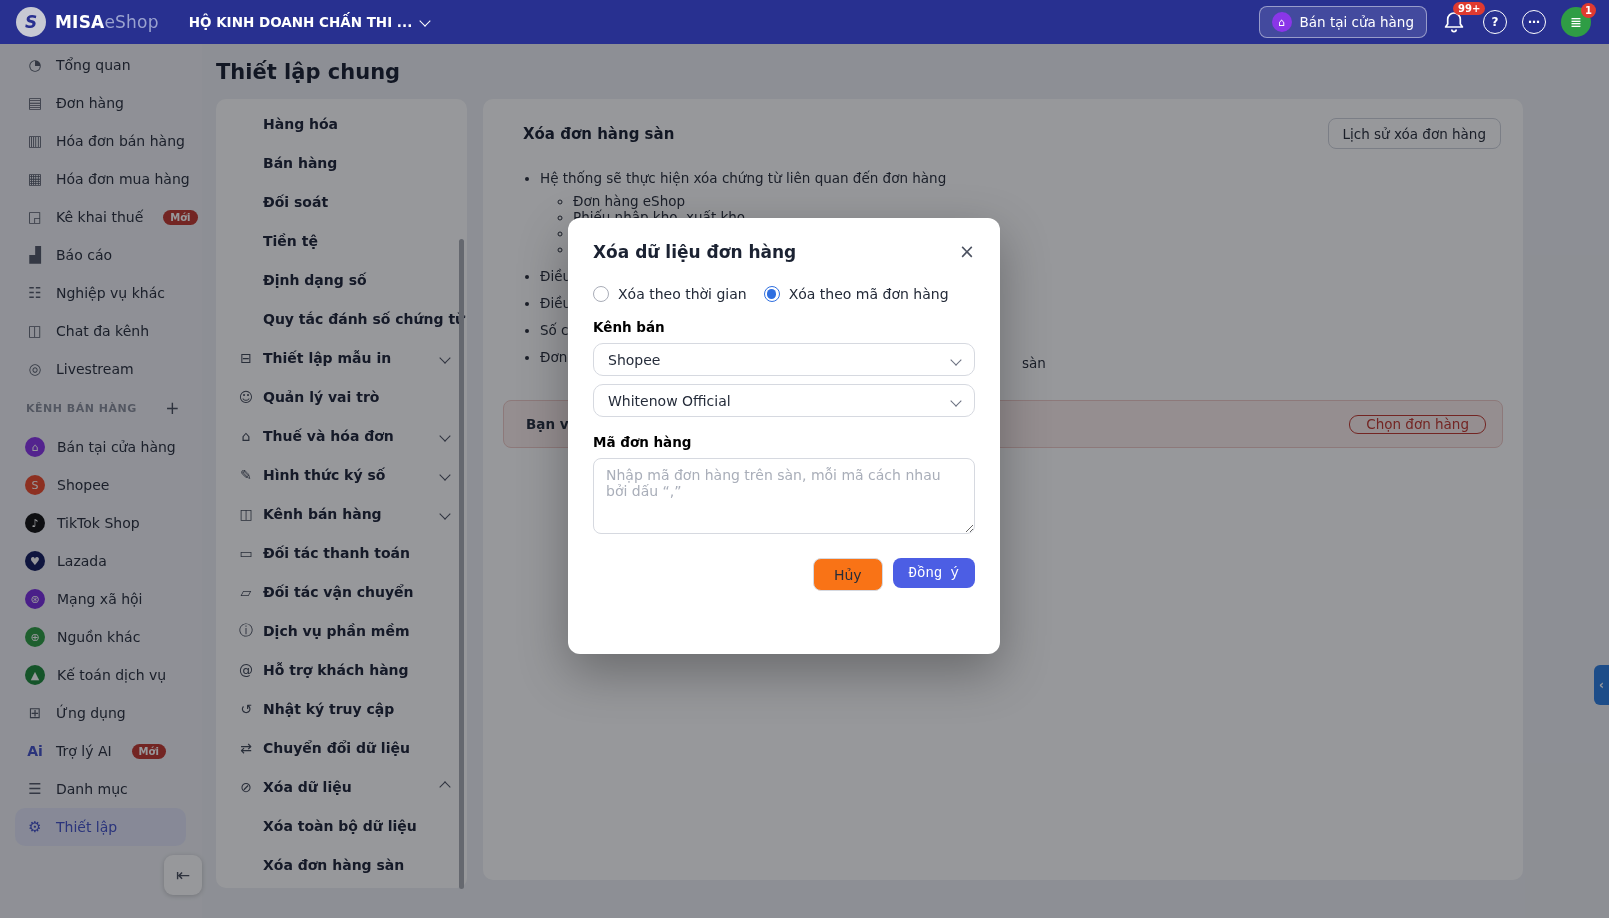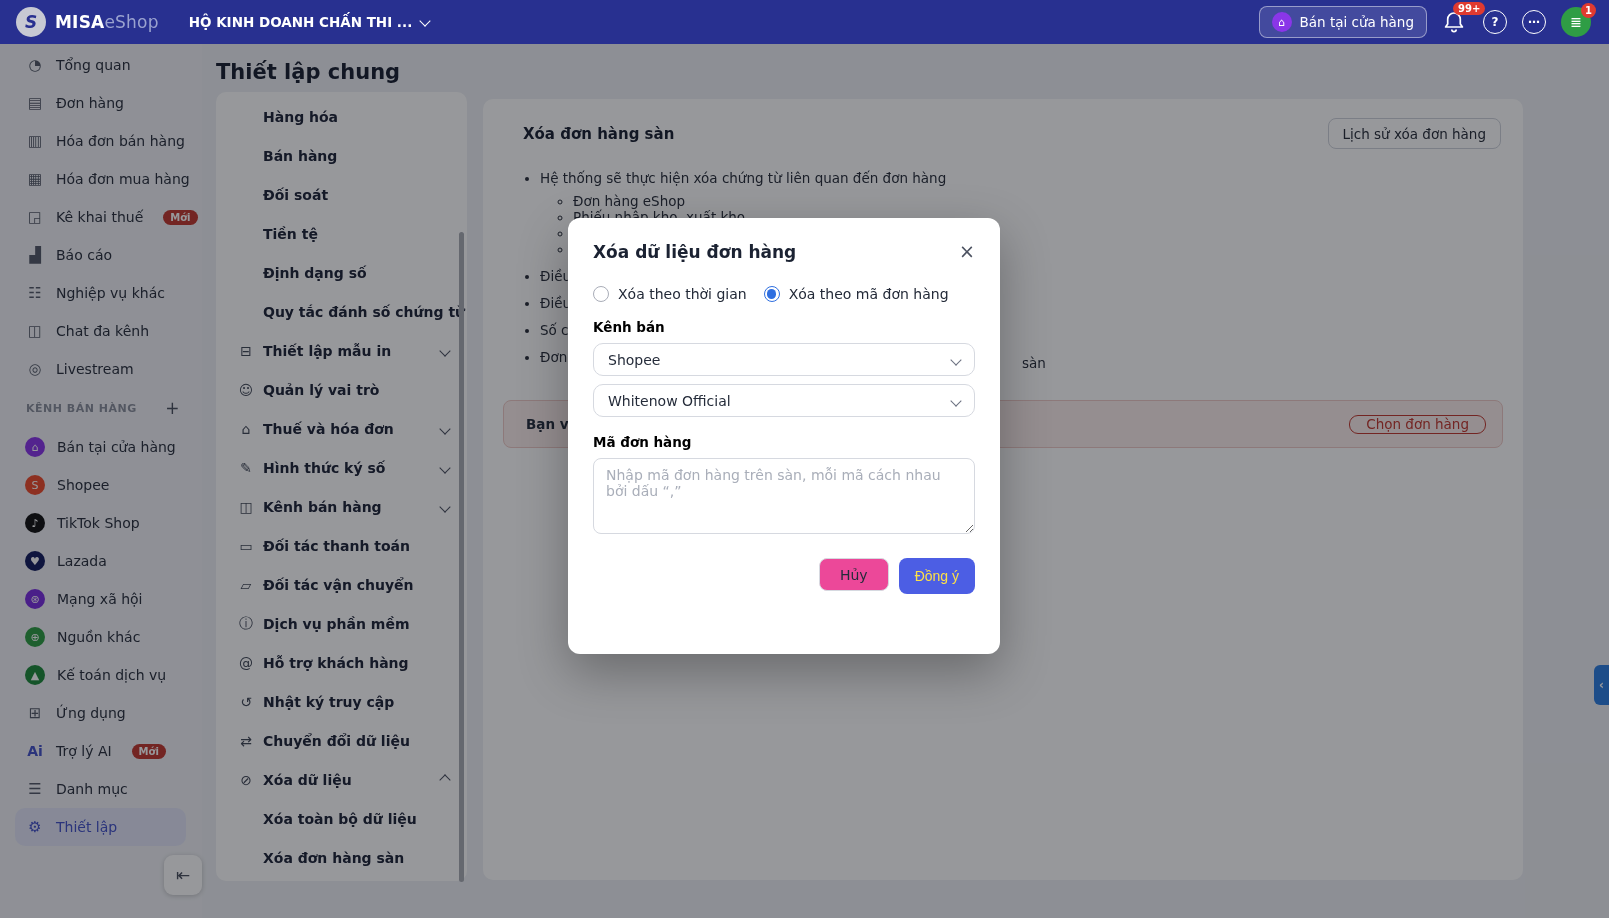--- a/index.html
+++ b/index.html
@@ -55,21 +55,21 @@
   .side-item.selected{background:#e3e6f9;border-radius:10px;margin:0 16px 0 15px;
                       padding:0 0 0 11px;color:#4553c9;}
   .side-item.selected .side-ico{color:#4553c9;}
   .ai-glyph{color:#4553c9;font-weight:700;font-size:14px;}
   .collapse-btn{position:absolute;left:164px;bottom:23px;width:38px;height:40px;background:#fff;
                 border-radius:9px;box-shadow:0 1px 5px rgba(0,0,0,.2);display:flex;align-items:center;
                 justify-content:center;color:#4b5160;font-size:17px;z-index:12;cursor:pointer;}
 
   
   .page-title{position:absolute;left:216px;top:60px;font-size:21px;font-weight:700;color:#1b2232;z-index:10;}
-  .settings-panel{position:absolute;left:216px;top:92px;width:251px;height:789px;background:#fff;
+  .settings-panel{position:absolute;left:216px;top:99px;width:251px;height:789px;background:#fff;
                   border-radius:10px;z-index:10;box-sizing:border-box;padding-top:5px;}
   .menu-item{height:39px;display:flex;align-items:center;padding:0 18px 0 21px;gap:8px;font-size:14px;
              font-weight:700;color:#20263a;cursor:pointer;white-space:nowrap;}
   .menu-ico{width:18px;text-align:center;font-size:14px;color:#434a59;font-weight:400;flex:0 0 18px;}
   .menu-item .chev{margin-left:auto;}
   .panel-scrollbar{position:absolute;right:3px;top:140px;width:5px;height:650px;background:#a9acb4;
                    border-radius:3px;cursor:pointer;}
 
   
   .main-card{position:absolute;left:483px;top:99px;width:1040px;height:781px;background:#fff;
@@ -115,24 +115,24 @@
   .f-label{margin-top:17px;font-size:13.5px;font-weight:700;color:#000000;}
   .select{margin-top:8px;height:33px;border:1px solid #d6d9e0;border-radius:10px;display:flex;
           align-items:center;padding:0 14px;font-size:14px;color:#252c3a;cursor:pointer;
           box-sizing:border-box;}
   .select .chev{margin-left:auto;border-color:#6b7180;}
   .ta{margin-top:8px;width:100%;height:76px;border:1px solid #d6d9e0;border-radius:8px;
       box-sizing:border-box;font-family:inherit;font-size:14px;padding:8px 12px;color:#252c3a;}
   .ta::placeholder{color:#a9aeb9;}
   .hint{margin-top:7px;font-size:13.5px;color:#9aa0ac;}
   .modal-foot{display:flex;justify-content:flex-end;gap:10px;margin-top:20px;}
-  .btn-cancel{height:33px;padding:0 20px;border:1px solid #d6d9e0;border-radius:8px;background:#ec4899;
+  .btn-cancel{height:33px;padding:0 20px;border:1px solid #d6d9e0;border-radius:8px;background:#f97316;
               font-size:14px;color:#252c3a;cursor:pointer;font-family:inherit;}
-  .btn-ok{height:36px;padding:0 16px;border:none;border-radius:8px;background:#4c5ee4;color:#fde047;
-          font-size:14px;cursor:pointer;font-family:Liberation Sans, sans-serif;}
+  .btn-ok{height:30px;padding:0 16px;border:none;border-radius:8px;background:#4c5ee4;color:#ffffff;
+          font-size:14px;cursor:pointer;font-family:Liberation Mono, monospace;}
 </style>
 </head>
 <body>
 
 <div class="navbar">
   <div class="logo-circle">S</div>
   <div class="brand">
     <span class="misa">MISA</span><span class="eshop">eShop</span>
   </div>
   <div class="company">

